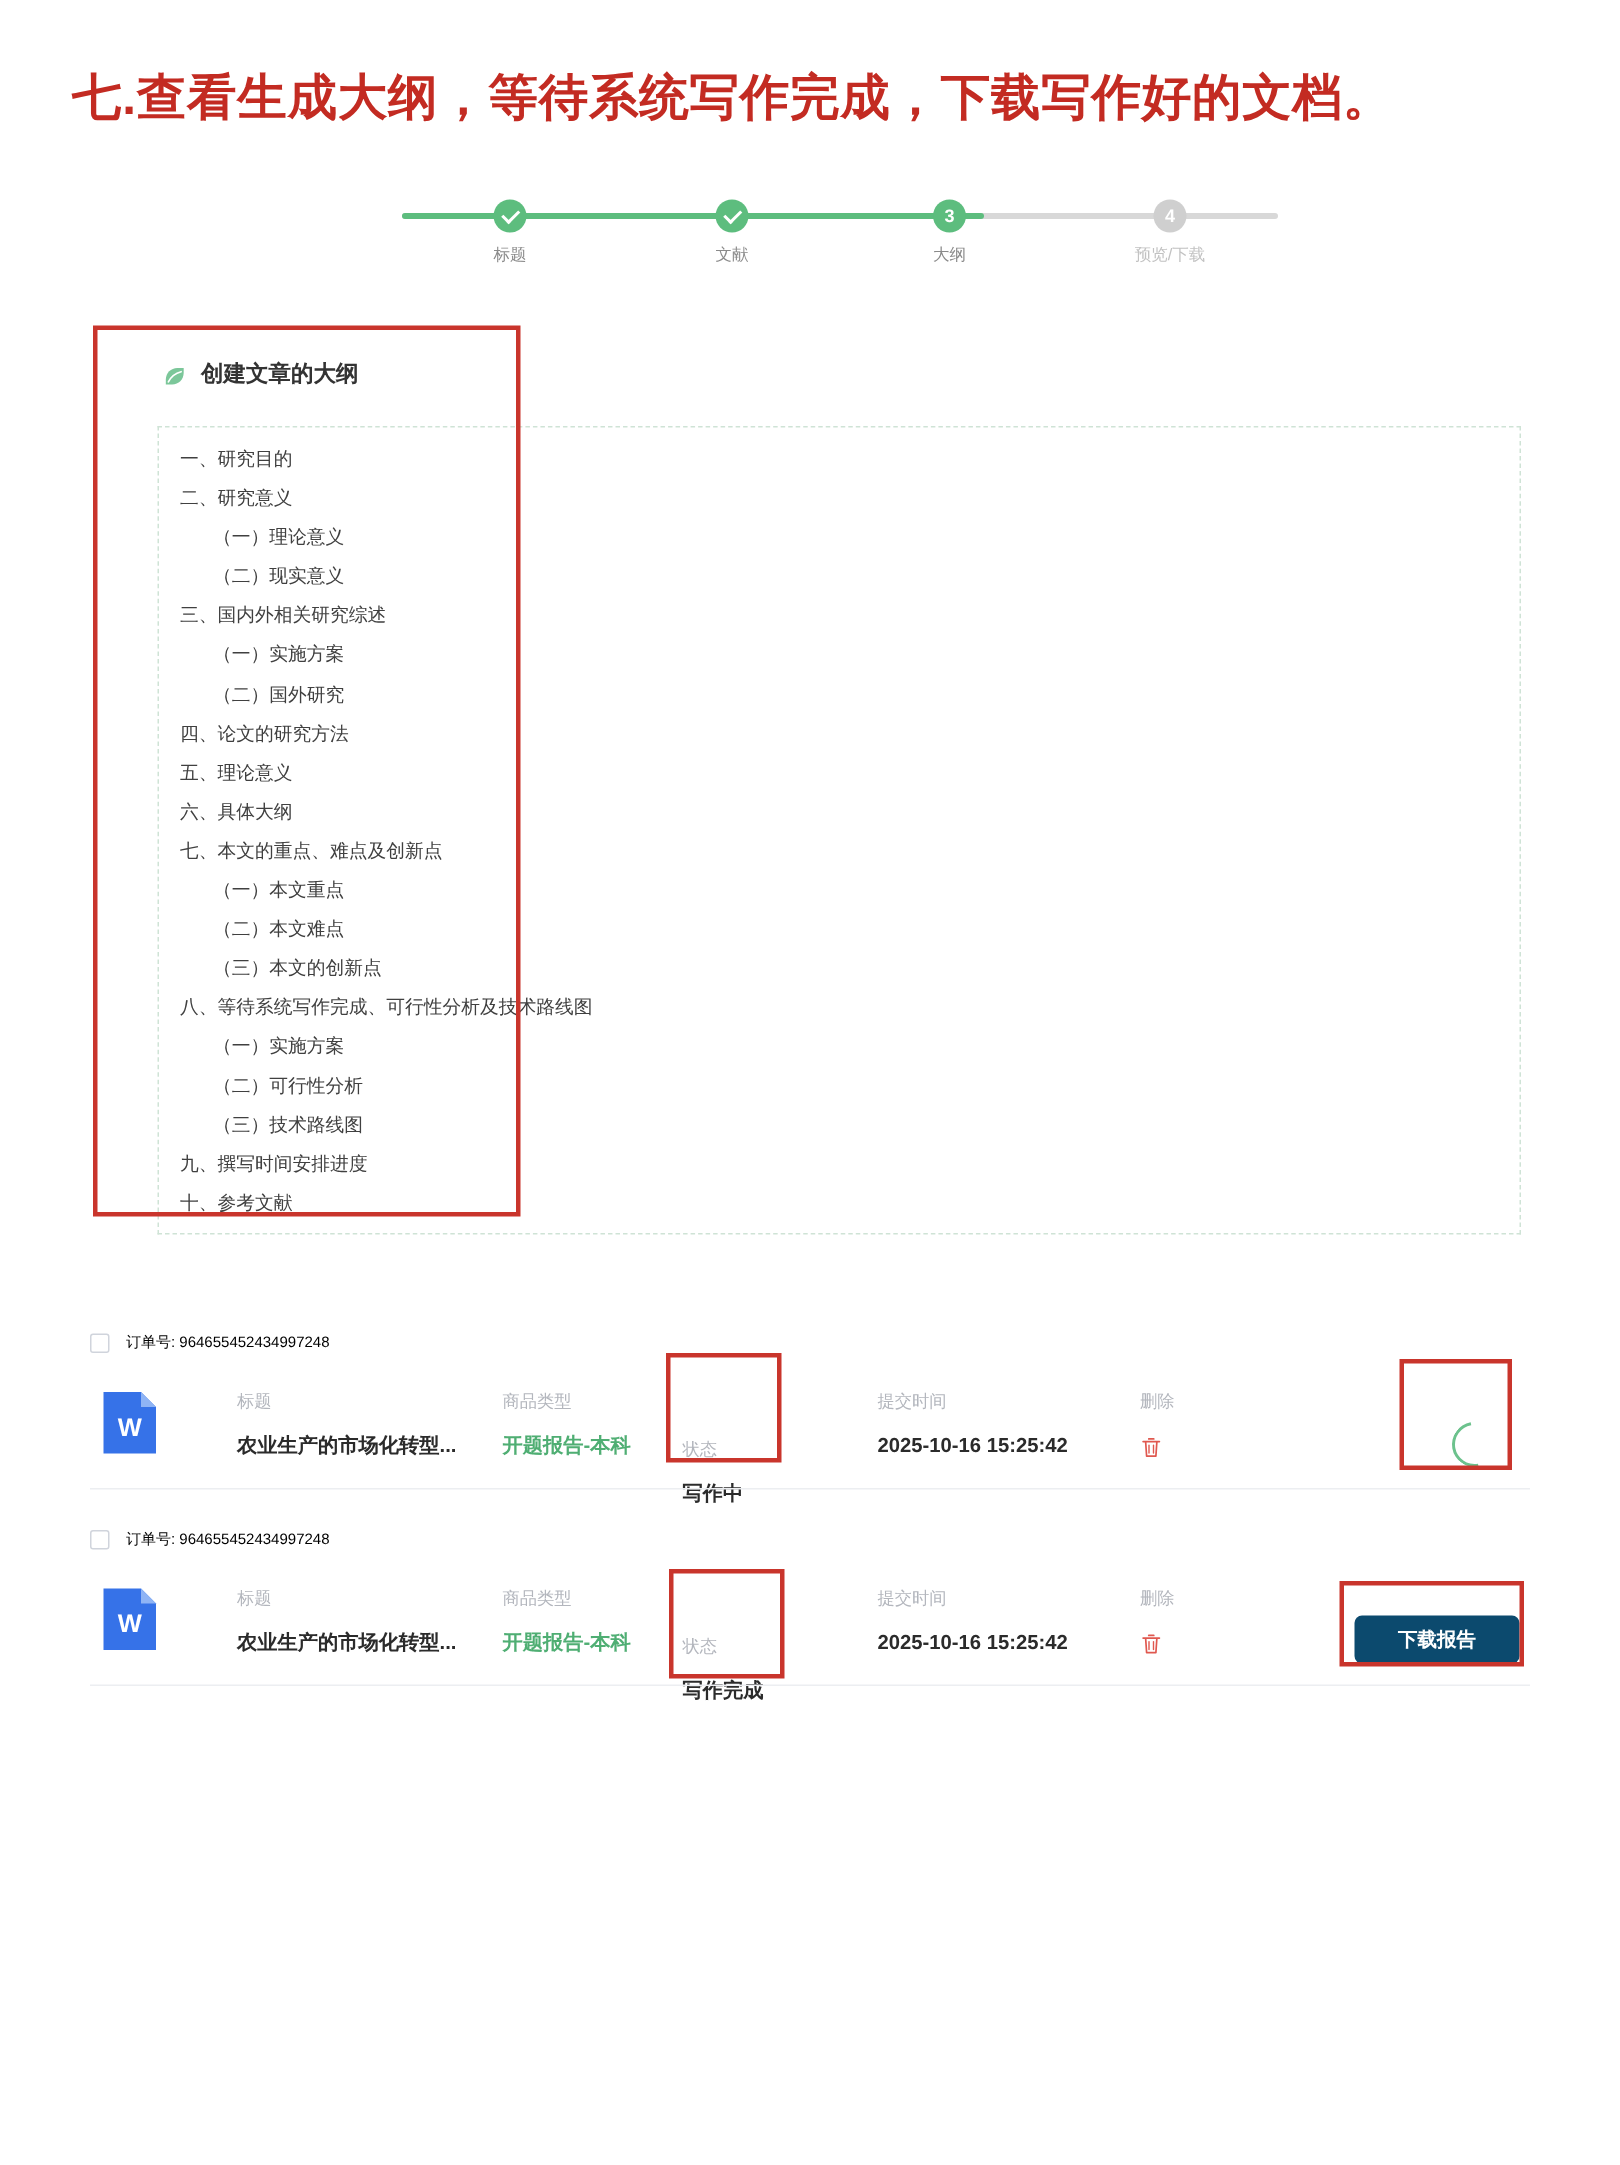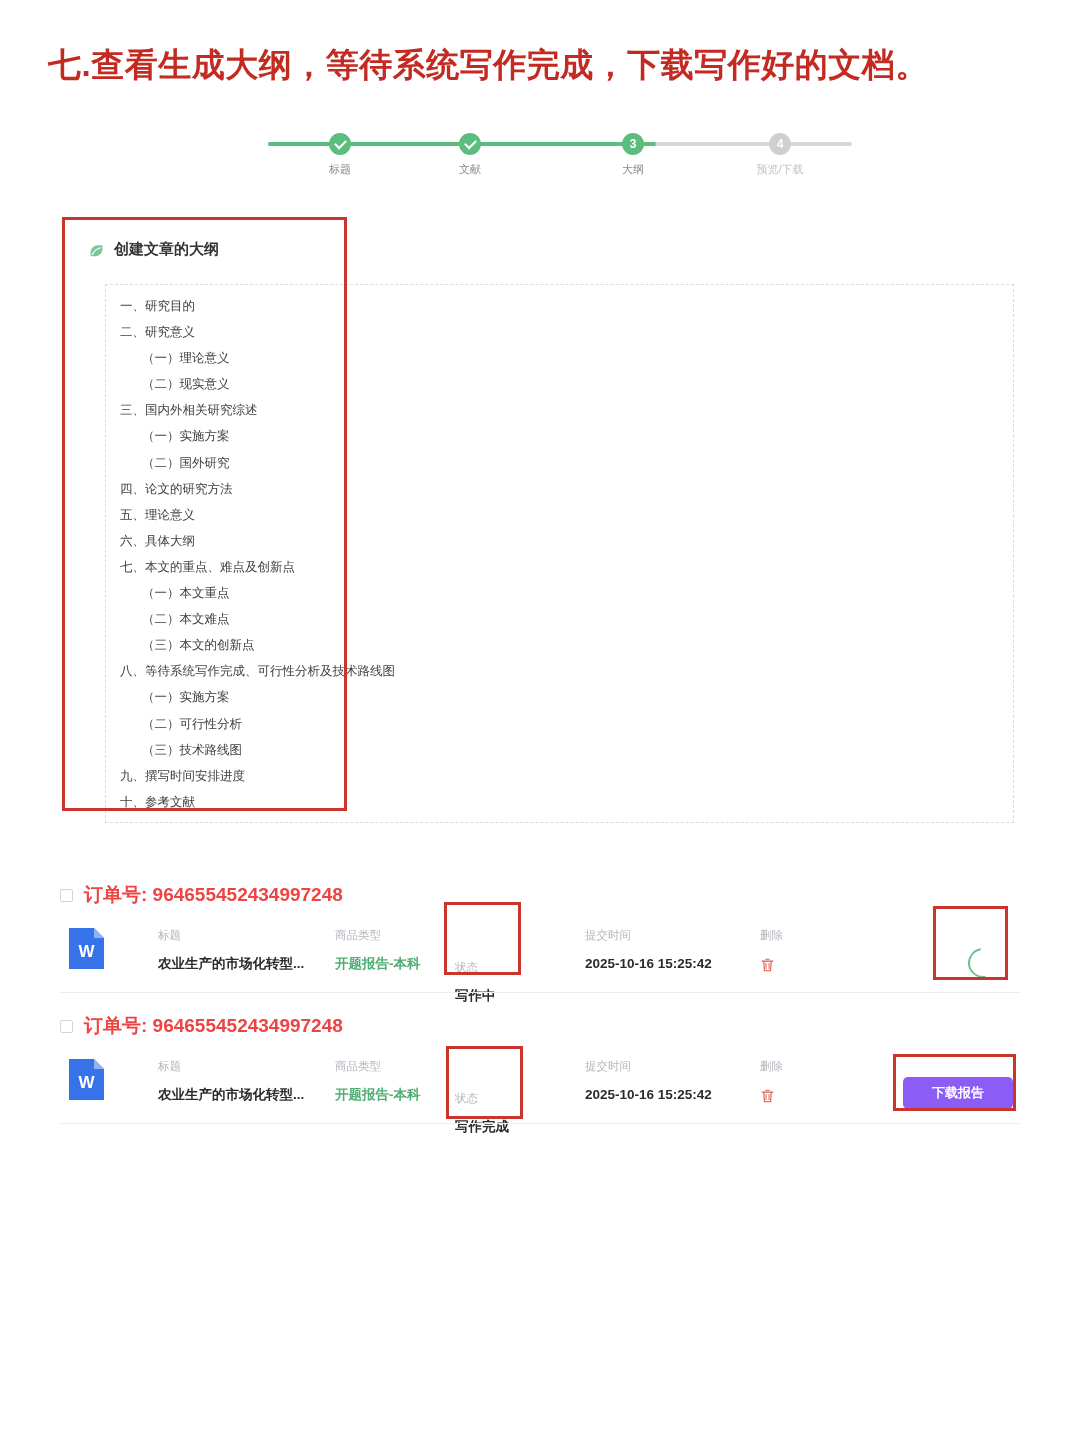--- a/index.html
+++ b/index.html
@@ -46,21 +46,21 @@
   
   .doc-title{
     position:absolute;left:364px;top:200px;
     font-size:17px;color:#4f6b58;
     white-space:nowrap;
     font-family:"DejaVu Serif","Liberation Serif",serif;
   }
 
   
   .outline-card{
-    position:absolute;left:60px;top:232px;width:940px;
+    position:absolute;left:80px;top:232px;width:940px;
   }
   .outline-head{
     display:flex;align-items:center;gap:9px;
     padding-left:28px;height:34px;
   }
   .leaf-icon{width:17px;height:17px;display:block;}
   .outline-head-text{font-size:15px;color:#333;font-weight:bold;}
 
   .dashed-area{
     position:absolute;left:105px;top:284px;
@@ -91,21 +91,21 @@
 
   
   .order-block{position:absolute;left:60px;width:960px;}
   .order-head{
     display:flex;align-items:center;gap:11px;height:22px;
   }
   .chk{
     width:13px;height:13px;border:1px solid #d0d4dc;border-radius:2px;
     background:#fff;box-sizing:border-box;display:block;
   }
-  .order-no{font-size:19px;color:#ef4444;font-weight:bold;white-space:nowrap;}
+  .order-no{font-size:10px;color:#000000;font-weight:normal;white-space:nowrap;}
 
   .order-row{
     position:relative;display:flex;align-items:flex-start;
     height:74px;margin-top:14px;
   }
   .wicon{
     position:relative;width:39px;height:45px;margin-left:7px;margin-top:6px;flex:0 0 auto;
   }
   .wicon svg{display:block;}
 
@@ -127,21 +127,21 @@
 
   .spinner{
     position:absolute;width:26px;height:26px;border-radius:50%;
     border:2.4px solid #6cc28d;border-right-color:transparent;border-top-color:transparent;
     transform:rotate(35deg);
   }
 
   .dl-btn{
     position:absolute;
     width:110px;height:32px;border-radius:5px;
-    background:#8b5cf6;
+    background:#0c4a6e;
     color:#fff;font-size:13px;font-weight:bold;
     display:flex;align-items:center;justify-content:center;
     border:none;cursor:pointer;
     font-family:Liberation Serif, serif;
   }
 </style>
 </head>
 <body>
 
 <div class="page">
@@ -152,21 +152,21 @@
     <div class="step-track"></div>
     <div class="step-track-fill"></div>
 
     <div class="step done" style="left:72px;">
       <div class="dot">
           <i class="tick"></i>
         </div>
       <div class="lbl">标题</div>
     </div>
 
-    <div class="step done" style="left:202px;">
+    <div class="step done" style="left:220px;">
       <div class="dot">
           <i class="tick"></i>
         </div>
       <div class="lbl">文献</div>
     </div>
 
     <div class="step active" style="left:365px;">
       <div class="dot">3</div>
       <div class="lbl">大纲</div>
     </div>

